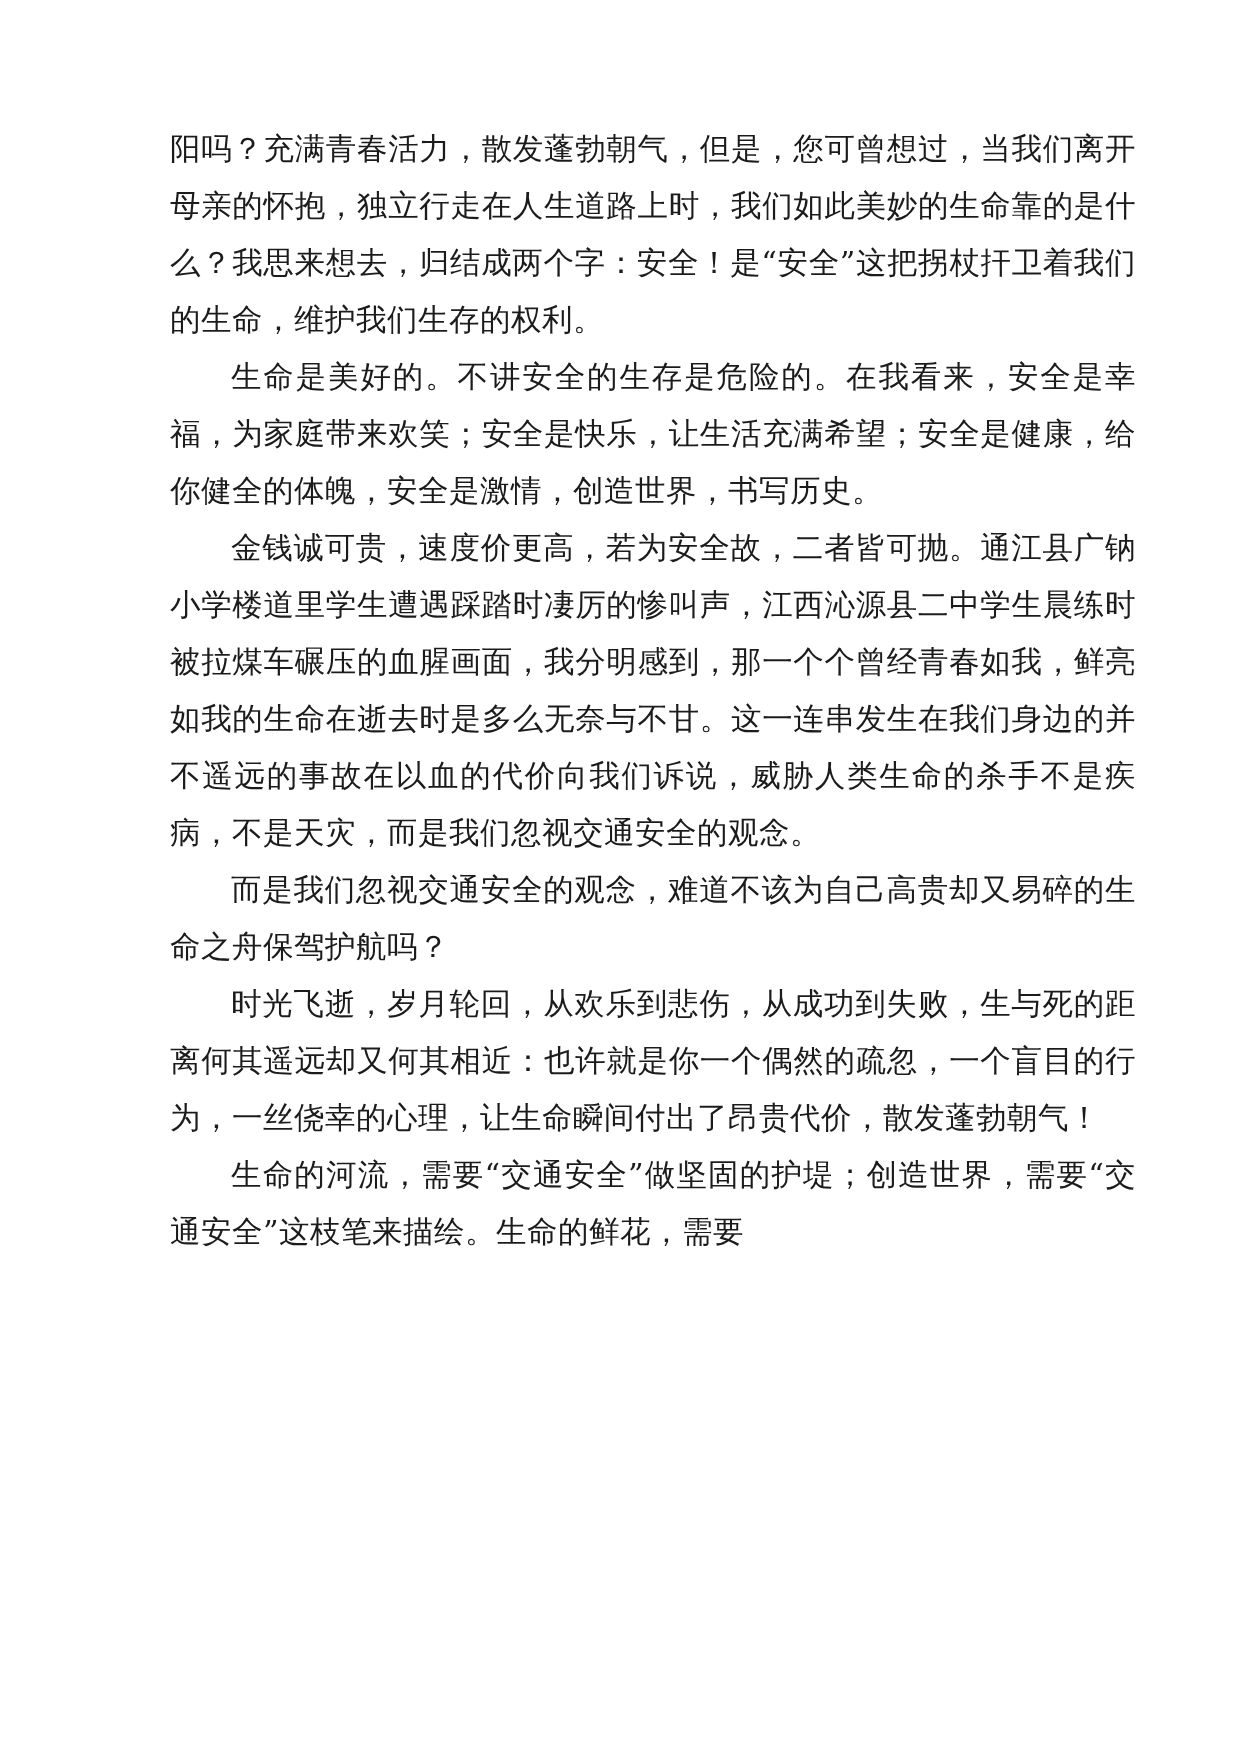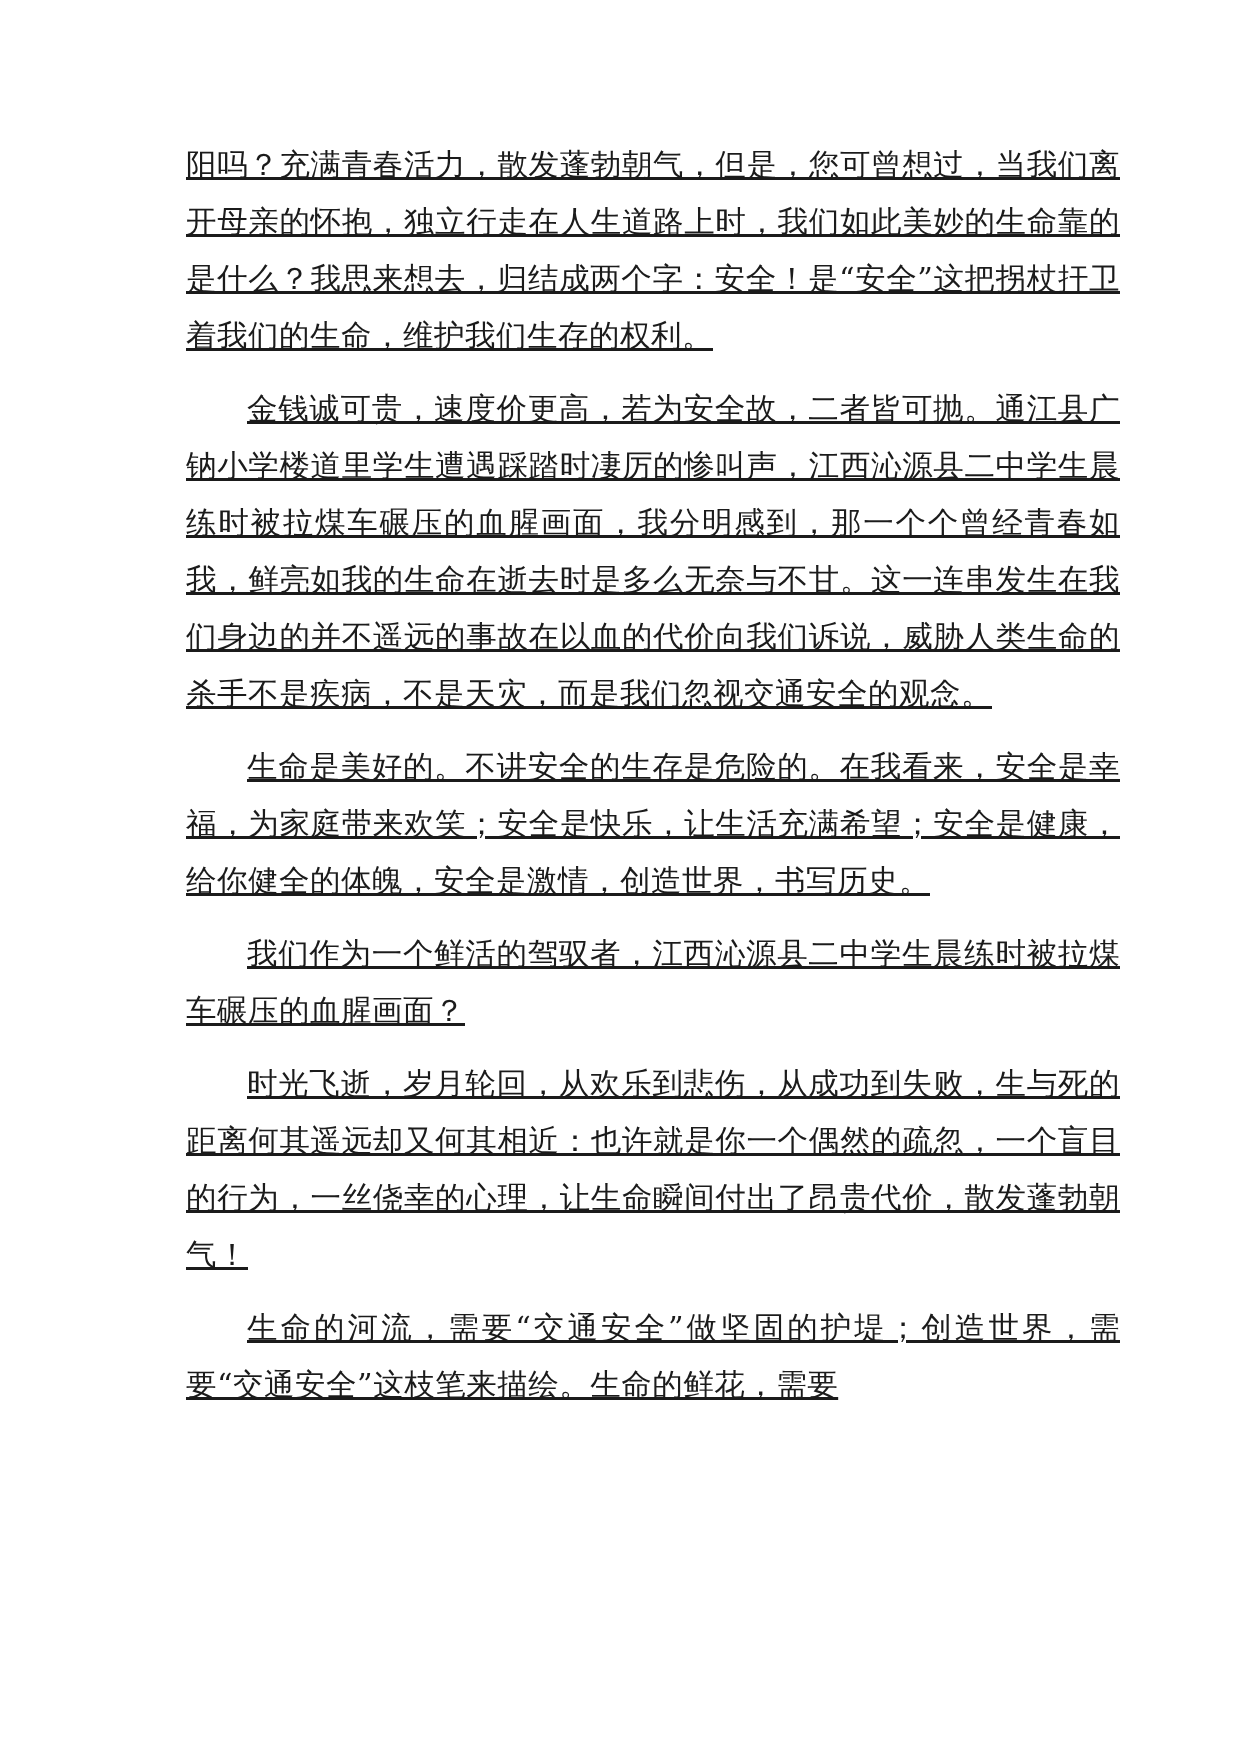--- a/index.html
+++ b/index.html
@@ -23,33 +23,32 @@
   .doc-body {
     font-family: "DejaVu Serif", serif;
     font-size: 30.5px;
     line-height: 57px;
     color: #1b1b1b;
     text-align: justify;
     text-justify: inter-ideograph;
     letter-spacing: 0.5px;
   }
   .para {
-    margin: 16px;
+    margin: 0;
     text-indent: 0;
-    text-decoration: underline;
   }
   .para.indent {
     text-indent: 2em;
   }
 </style>
 </head>
 <body>
 
 <div class="page">
   <div class="doc-body">
     <p class="para">阳吗？充满青春活力，散发蓬勃朝气，但是，您可曾想过，当我们离开母亲的怀抱，独立行走在人生道路上时，我们如此美妙的生命靠的是什么？我思来想去，归结成两个字：安全！是“安全”这把拐杖扞卫着我们的生命，维护我们生存的权利。</p>
+    <p class="para indent">生命是美好的。不讲安全的生存是危险的。在我看来，安全是幸福，为家庭带来欢笑；安全是快乐，让生活充满希望；安全是健康，给你健全的体魄，安全是激情，创造世界，书写历史。</p>
     <p class="para indent">金钱诚可贵，速度价更高，若为安全故，二者皆可抛。通江县广钠小学楼道里学生遭遇踩踏时凄厉的惨叫声，江西沁源县二中学生晨练时被拉煤车碾压的血腥画面，我分明感到，那一个个曾经青春如我，鲜亮如我的生命在逝去时是多么无奈与不甘。这一连串发生在我们身边的并不遥远的事故在以血的代价向我们诉说，威胁人类生命的杀手不是疾病，不是天灾，而是我们忽视交通安全的观念。</p>
-    <p class="para indent">生命是美好的。不讲安全的生存是危险的。在我看来，安全是幸福，为家庭带来欢笑；安全是快乐，让生活充满希望；安全是健康，给你健全的体魄，安全是激情，创造世界，书写历史。</p>
-    <p class="para indent">我们作为一个鲜活的驾驭者，江西沁源县二中学生晨练时被拉煤车碾压的血腥画面？</p>
+    <p class="para indent">而是我们忽视交通安全的观念，难道不该为自己高贵却又易碎的生命之舟保驾护航吗？</p>
     <p class="para indent">时光飞逝，岁月轮回，从欢乐到悲伤，从成功到失败，生与死的距离何其遥远却又何其相近：也许就是你一个偶然的疏忽，一个盲目的行为，一丝侥幸的心理，让生命瞬间付出了昂贵代价，散发蓬勃朝气！</p>
     <p class="para indent">生命的河流，需要“交通安全”做坚固的护堤；创造世界，需要“交通安全”这枝笔来描绘。生命的鲜花，需要</p>
   </div>
 </div>
 
 </body></html>

